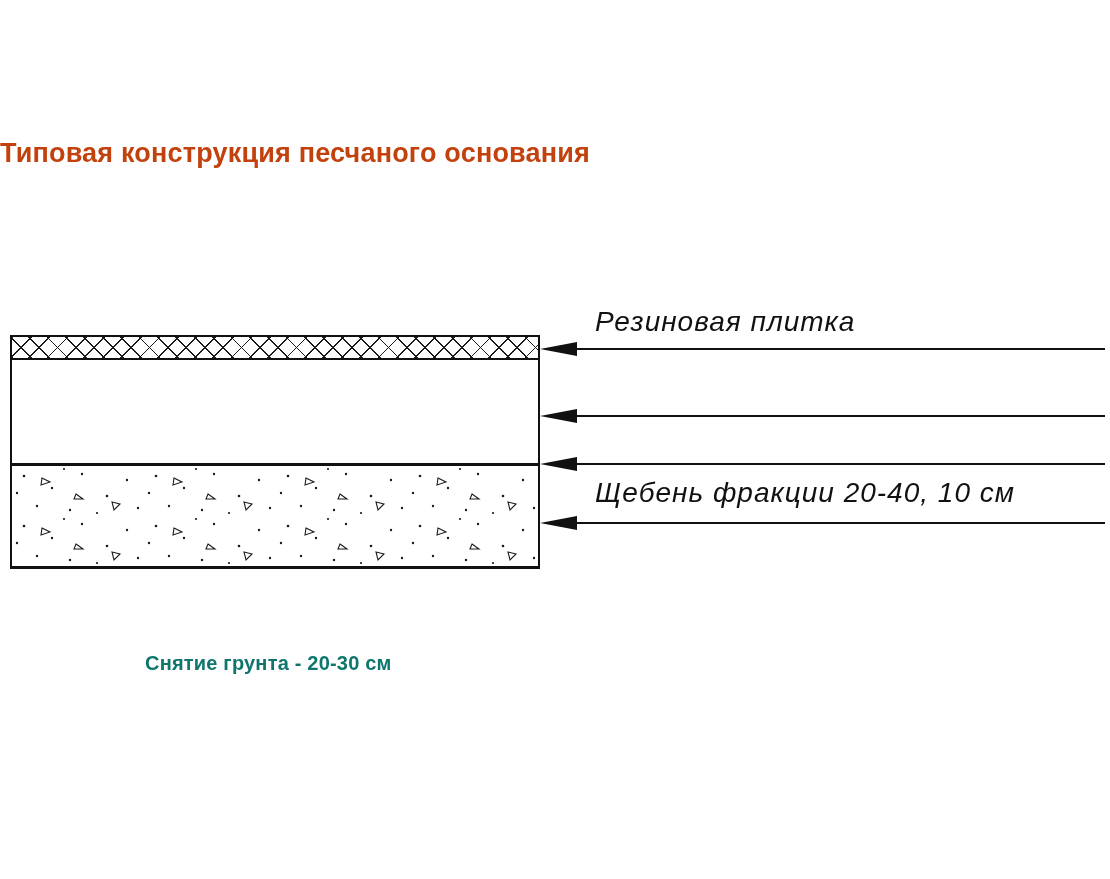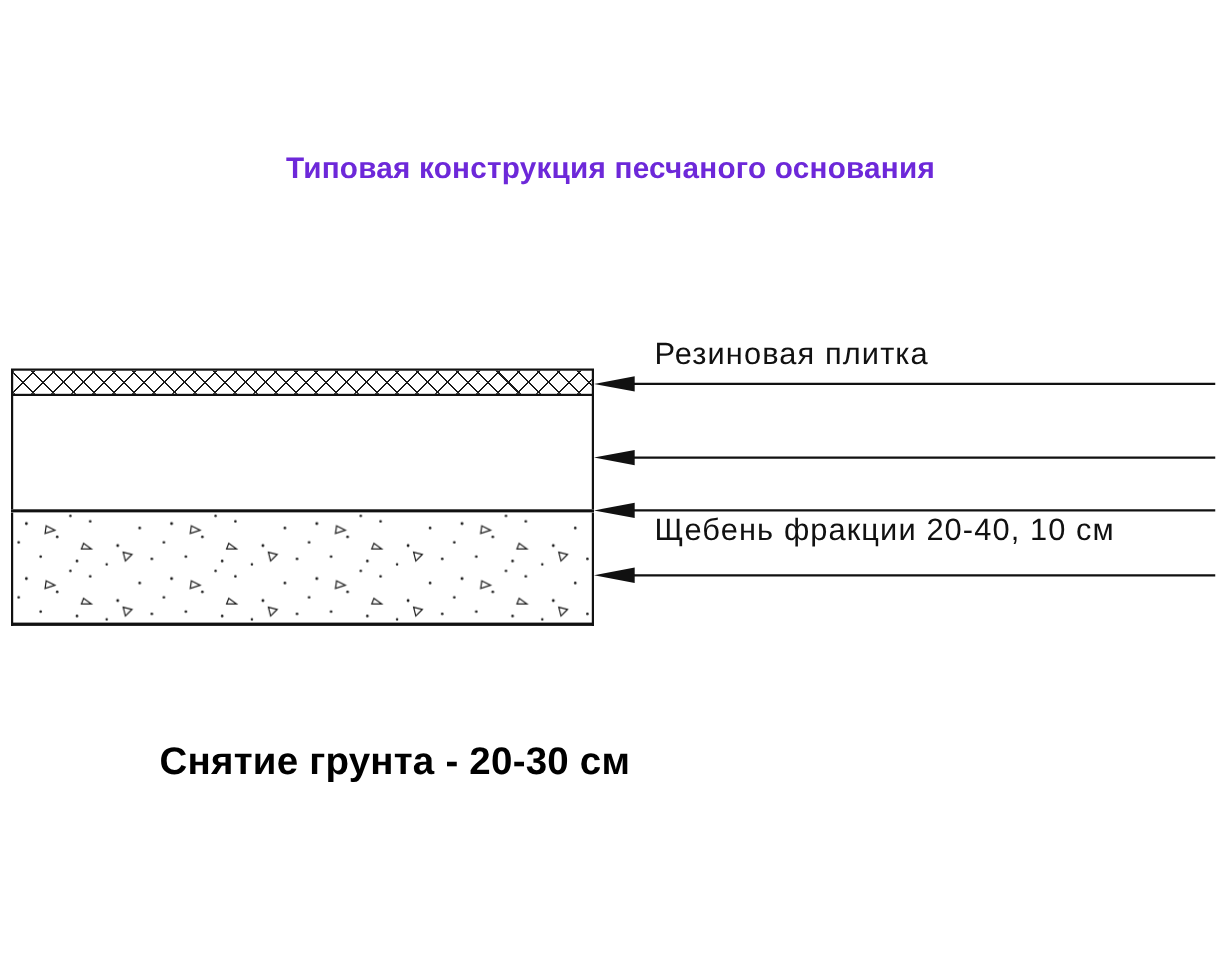--- a/index.html
+++ b/index.html
@@ -18,25 +18,25 @@
     color: #111111;
     overflow: hidden;
   }
 
   .title {
     position: absolute;
     left: 0;
     top: 138px;
     width: 100%;
     margin: 0;
-    text-align: center;
+    text-align: left;
     font-size: 27px;
     font-weight: bold;
     letter-spacing: 0.2px;
-    color: #6d28d9;
+    color: #c2410c;
   }
 
   
   .layer-rubber {
     position: absolute;
     left: 10px;
     top: 335px;
     width: 530px;
     height: 25px;
     border: 2px solid #111111;
@@ -90,31 +90,31 @@
 
   
   .callout {
     position: absolute;
     left: 595px;
     font-size: 28px;
     font-weight: normal;
     letter-spacing: 1px;
     white-space: nowrap;
     color: #111111;
+    font-style: italic;
   }
 
   .footer-note {
     position: absolute;
     left: 145px;
     top: 652px;
-    font-size: 35px;
+    font-size: 20px;
     font-weight: bold;
     letter-spacing: 0.2px;
-    color: #000000;
-    margin-top: 21px;
+    color: #0f766e;
   }
 </style>
 </head>
 <body>
 
 <div class="page">
 
   <h1 class="title">Типовая конструкция песчаного основания</h1>
 
   <div class="layer-rubber"></div>
@@ -165,17 +165,17 @@
       <polygon points="0,10 37,3 37,17" fill="#111111"></polygon>
     </svg>
   </div>
 
   <div class="leader" style="top:513px">
     <svg width="565" height="20">
       <line x1="30" y1="10" x2="565" y2="10" stroke="#111111" stroke-width="2"></line>
       <polygon points="0,10 37,3 37,17" fill="#111111"></polygon>
     </svg>
   </div>
-  <span class="callout" style="top:466px">Щебень фракции 20-40, 10 см</span>
+  <span class="callout" style="top:477px">Щебень фракции 20-40, 10 см</span>
 
   <div class="footer-note">Снятие грунта - 20-30 см</div>
 
 </div>
 
 </body></html>

